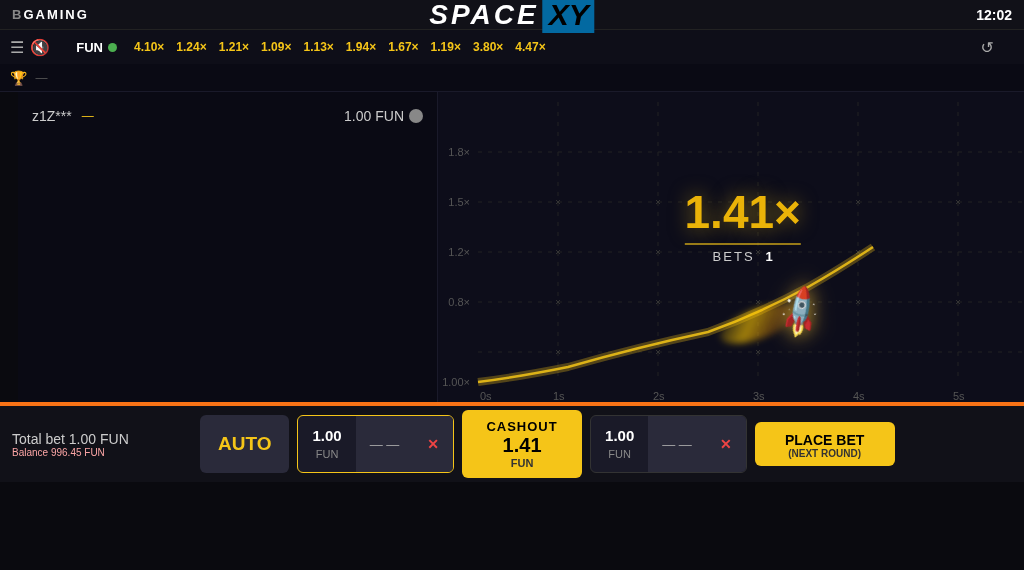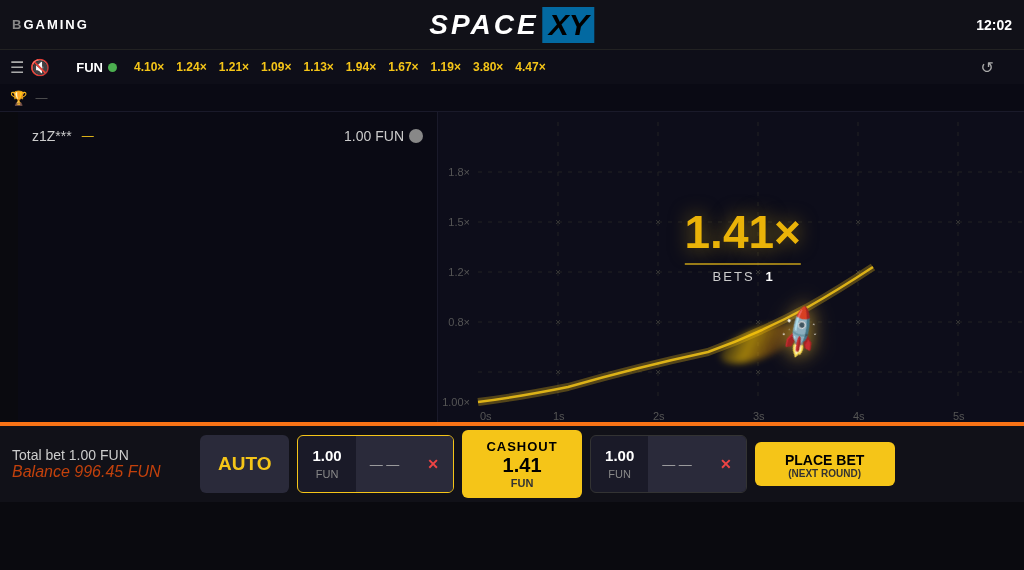--- a/index.html
+++ b/index.html
@@ -12,21 +12,21 @@
       color: #fff;
     }
 
     
     .header {
       display: flex;
       align-items: center;
       justify-content: space-between;
       padding: 6px 12px;
       background: #111118;
-      height: 50px;
+      height: 30px;
       border-bottom: 1px solid #222;
       gap: 13px;
     }
     .header-title {
       position: absolute;
       left: 50%;
       transform: translateX(-50%);
       display: flex;
       align-items: center;
       gap: 4px;
@@ -244,23 +244,22 @@
     }
 
     .total-info {
       min-width: 180px;
     }
     .total-bet-line {
       font-size: 14px;
       color: #ccc;
     }
     .balance-line {
-      font-size: 16px;
-      color: #c2410c;
-      font-style: italic;
+      font-size: 10px;
+      color: #fca5a5;
     }
 
     .btn-auto {
       background: #2a2a3a;
       color: #f5c518;
       border: none;
       padding: 10px 18px;
       font-size: 19px;
       font-weight: bold;
       border-radius: 6px;

